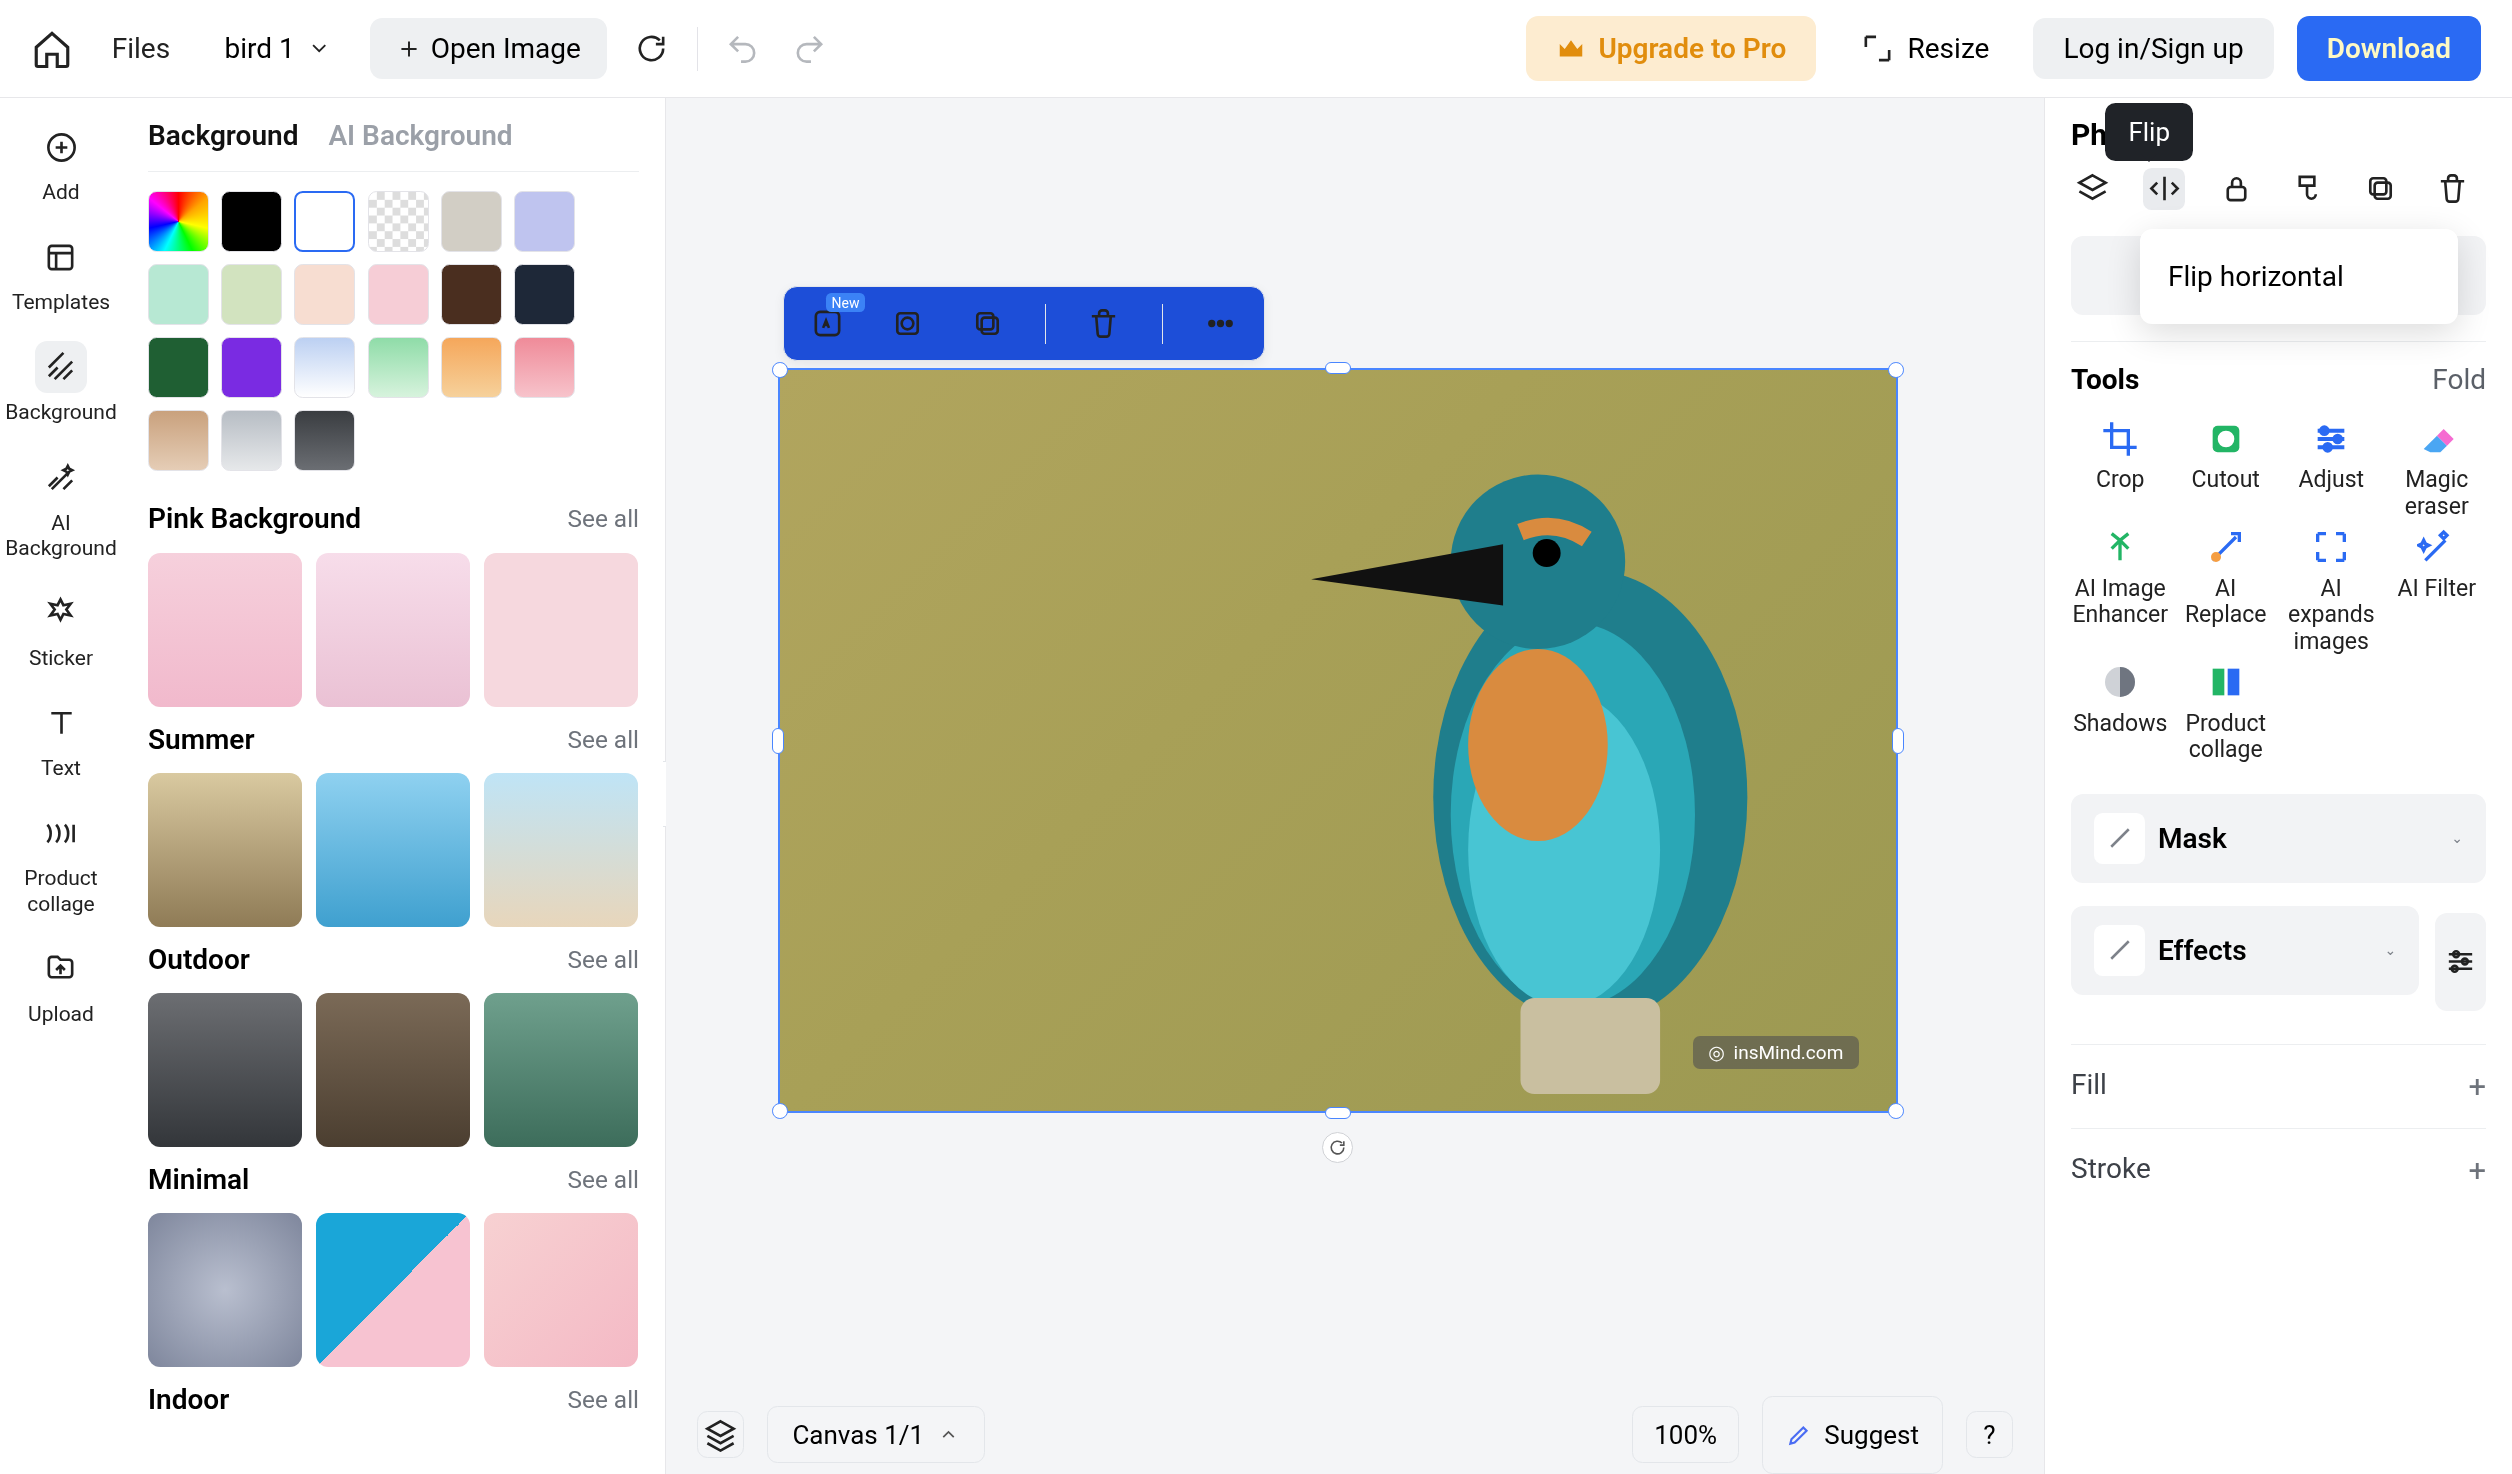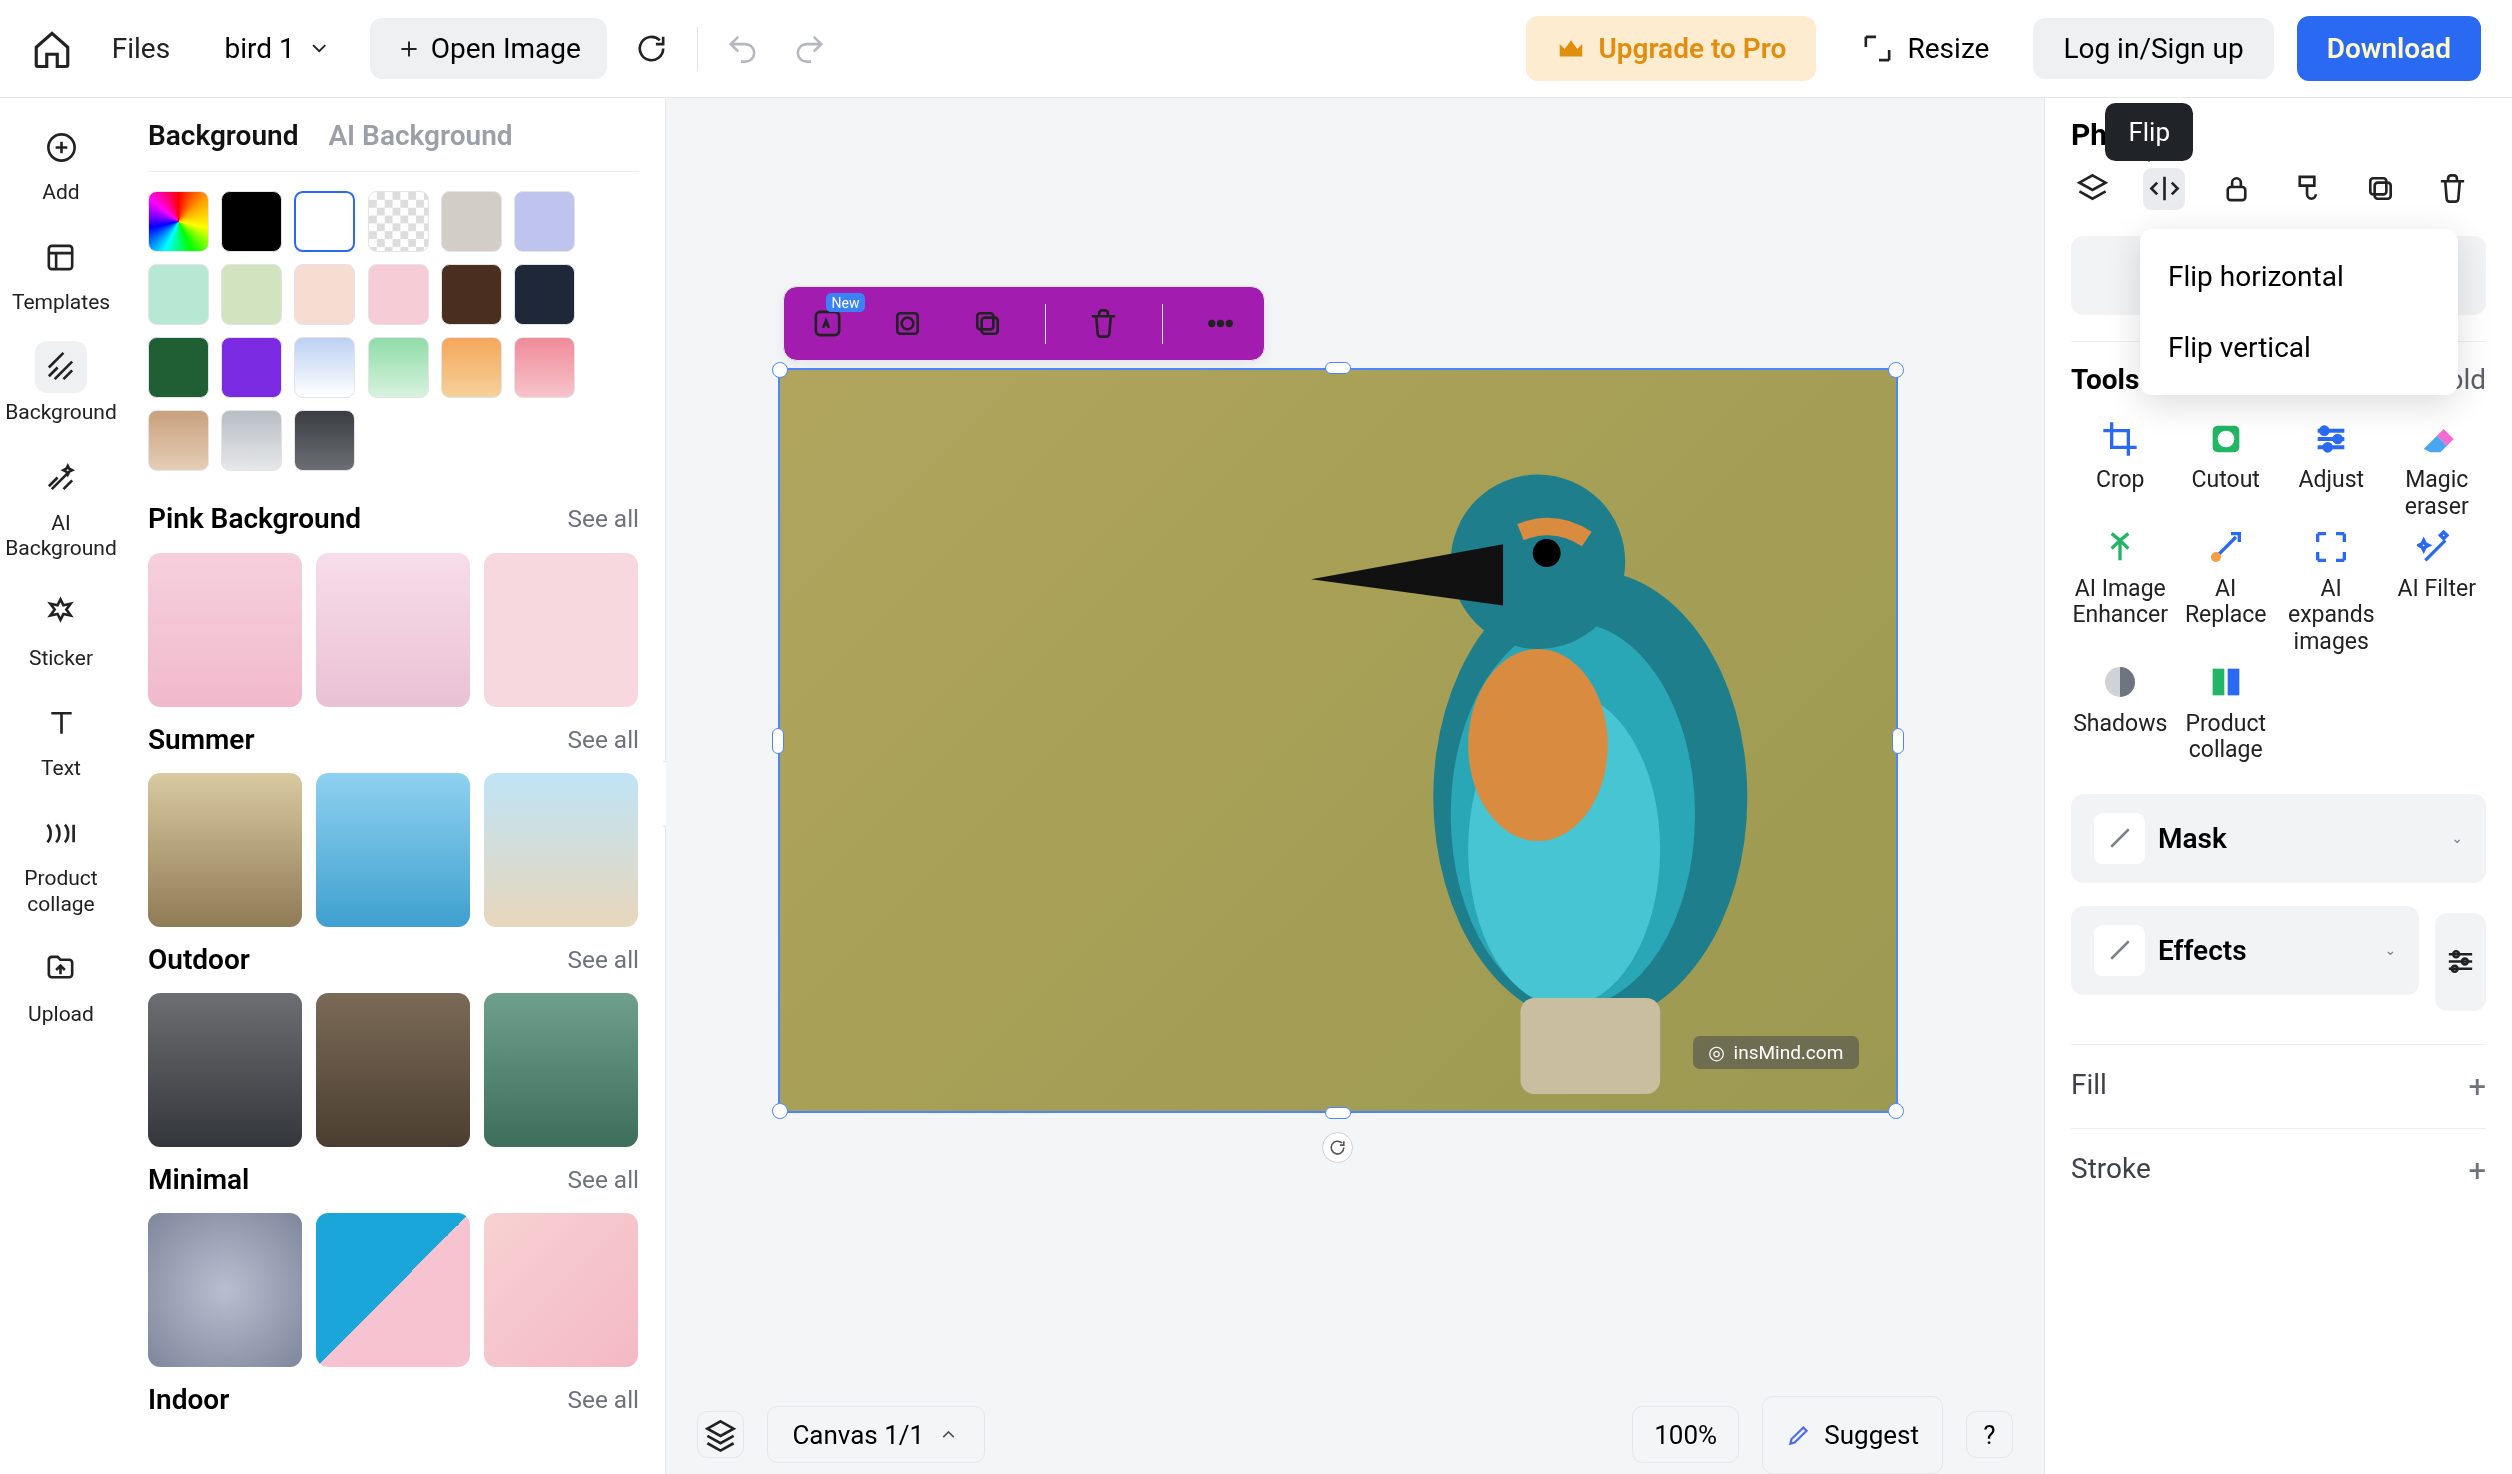--- a/index.html
+++ b/index.html
@@ -50,21 +50,21 @@
 .bird { position:absolute; right:105px; top:26px; width:541px; height:698px; }
 .handle { position:absolute; width:15.7px; height:15.7px; background:#fff; border:1.7px solid #4a86ff; border-radius:50%; }
 .h-tl{left:-7.9px;top:-7.9px}.h-tr{right:-7.9px;top:-7.9px}.h-bl{left:-7.9px;bottom:-7.9px}.h-br{right:-7.9px;bottom:-7.9px}
 .h-ml{left:-7.9px;top:50%;margin-top:-13px;width:12.2px;height:26px;border-radius:6.1px}
 .h-mr{right:-7.9px;top:50%;margin-top:-13px;width:12.2px;height:26px;border-radius:6.1px}
 .h-mt{left:50%;top:-7.9px;margin-left:-13px;width:26px;height:12.2px;border-radius:6.1px}
 .h-mb{left:50%;bottom:-7.9px;margin-left:-13px;width:26px;height:12.2px;border-radius:6.1px}
 .rotate-h { position:absolute; left:50%; bottom:-52px; margin-left:-15.7px; width:31px; height:31px; border:1.7px solid #d0d2d6; background:#fff; border-radius:50%; display:flex; align-items:center; justify-content:center; }
 .watermark { position:absolute; right:37px; bottom:42px; background:rgba(80,80,80,.6); color:#fff; font-size:19px; padding:5.2px 15.7px; border-radius:7px; display:flex; gap:8.7px; align-items:center; }
 
-.float-toolbar { position:absolute; left:117px; top:188px; height:75px; background:#a21caf; border:0.9px solid #e3e6ea; border-radius:14px; display:flex; align-items:center; padding:0 21px; gap:36px; box-shadow:0 3.5px 12.2px rgba(0,0,0,.06); }
+.float-toolbar { position:absolute; left:117px; top:188px; height:75px; background:#1d4ed8; border:0.9px solid #e3e6ea; border-radius:14px; display:flex; align-items:center; padding:0 21px; gap:36px; box-shadow:0 3.5px 12.2px rgba(0,0,0,.06); }
 .ft-item { width:44px; height:44px; display:flex; align-items:center; justify-content:center; position:relative; }
 .ft-div { width:0.9px; height:40px; background:#e3e6ea; }
 .badge-new { position:absolute; top:-8.7px; right:-15.7px; background:#3b82f6; color:#fff; font-size:14px; padding:1.7px 5.2px; border-radius:5.2px; }
 
 .bottombar { position:absolute; left:0; right:0; bottom:0; height:79px; display:flex; align-items:center; padding:0 31px; gap:23px; }
 .layers-btn { width:47px; height:47px; display:flex; align-items:center; justify-content:center; border:0.9px solid #e3e6ea; border-radius:10.5px; }
 .canvas-chip { border:0.9px solid #e3e6ea; border-radius:10.5px; padding:12.2px 24.4px; font-size:26px; display:flex; gap:14px; align-items:center; }
 .bb-spacer{flex:1}
 .zoom{ border:0.9px solid #e3e6ea; border-radius:10.5px; padding:12.2px 21px; font-size:26px; }
 .suggest{ border:0.9px solid #e3e6ea; border-radius:10.5px; padding:23px 23px; font-size:26px; display:flex; gap:12.2px; align-items:center; }
@@ -568,15 +568,14 @@
     </div>
   <div class="rp-line">
       <span>Stroke</span>
       <span class="plus">+</span>
     </div>
 </div>
 
 <div class="tooltip">Flip</div>
 <div class="flip-menu">
   <div class="flip-item">Flip horizontal</div>
-  <div class="flip-item">Flip vertical</div>
 </div>
 
 
 </body></html>

